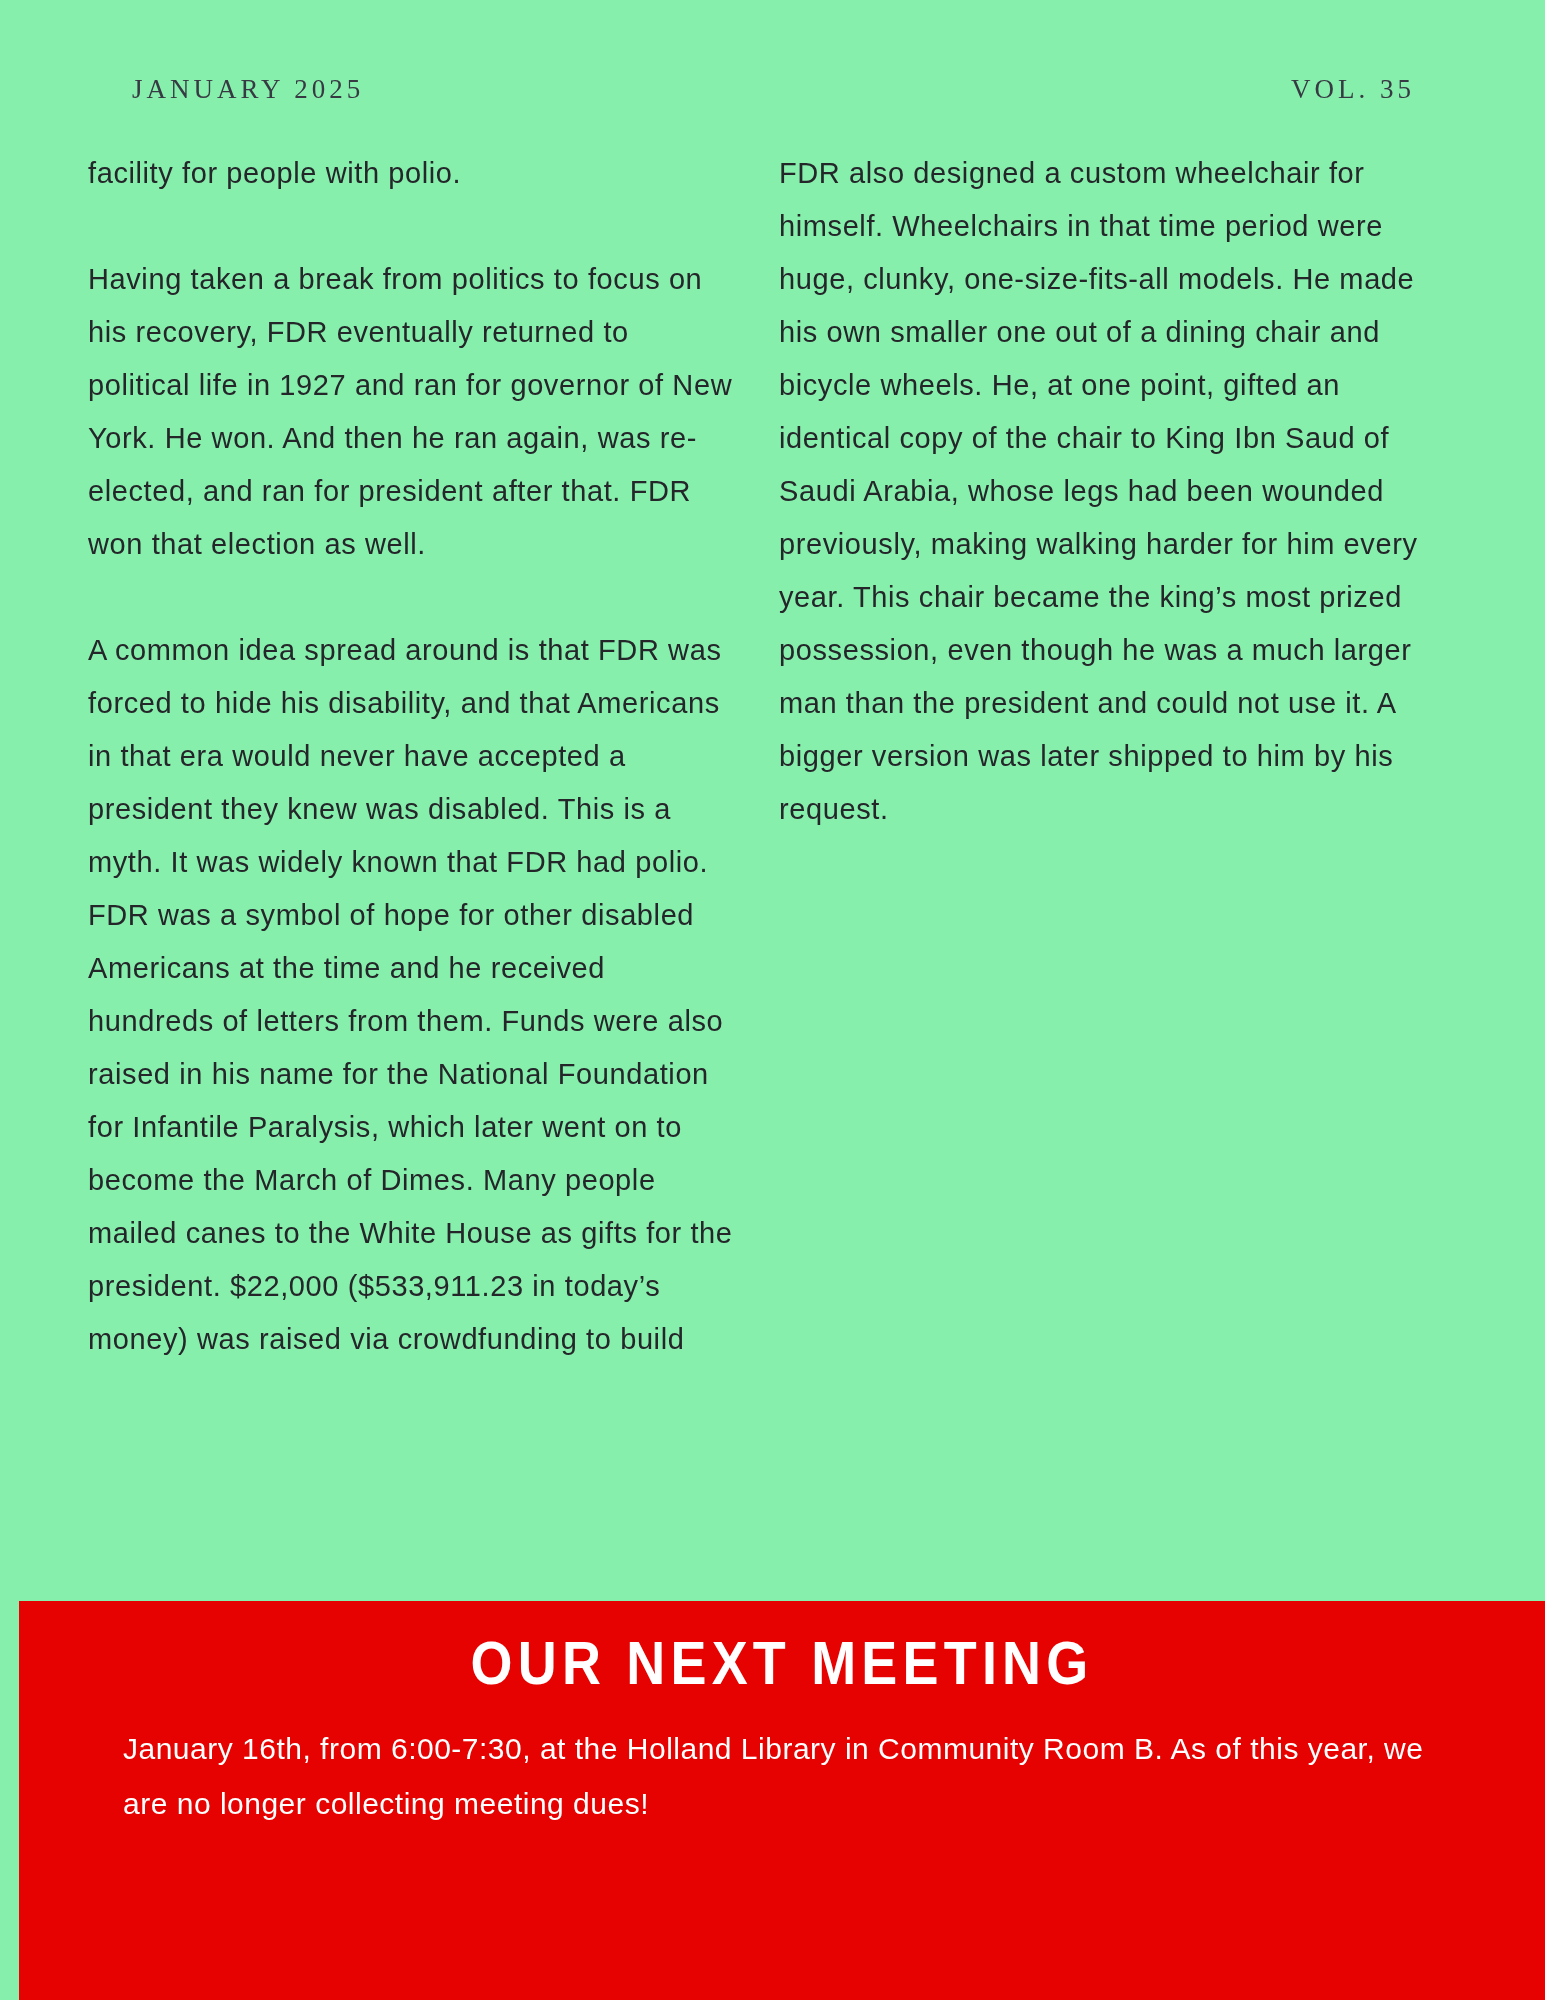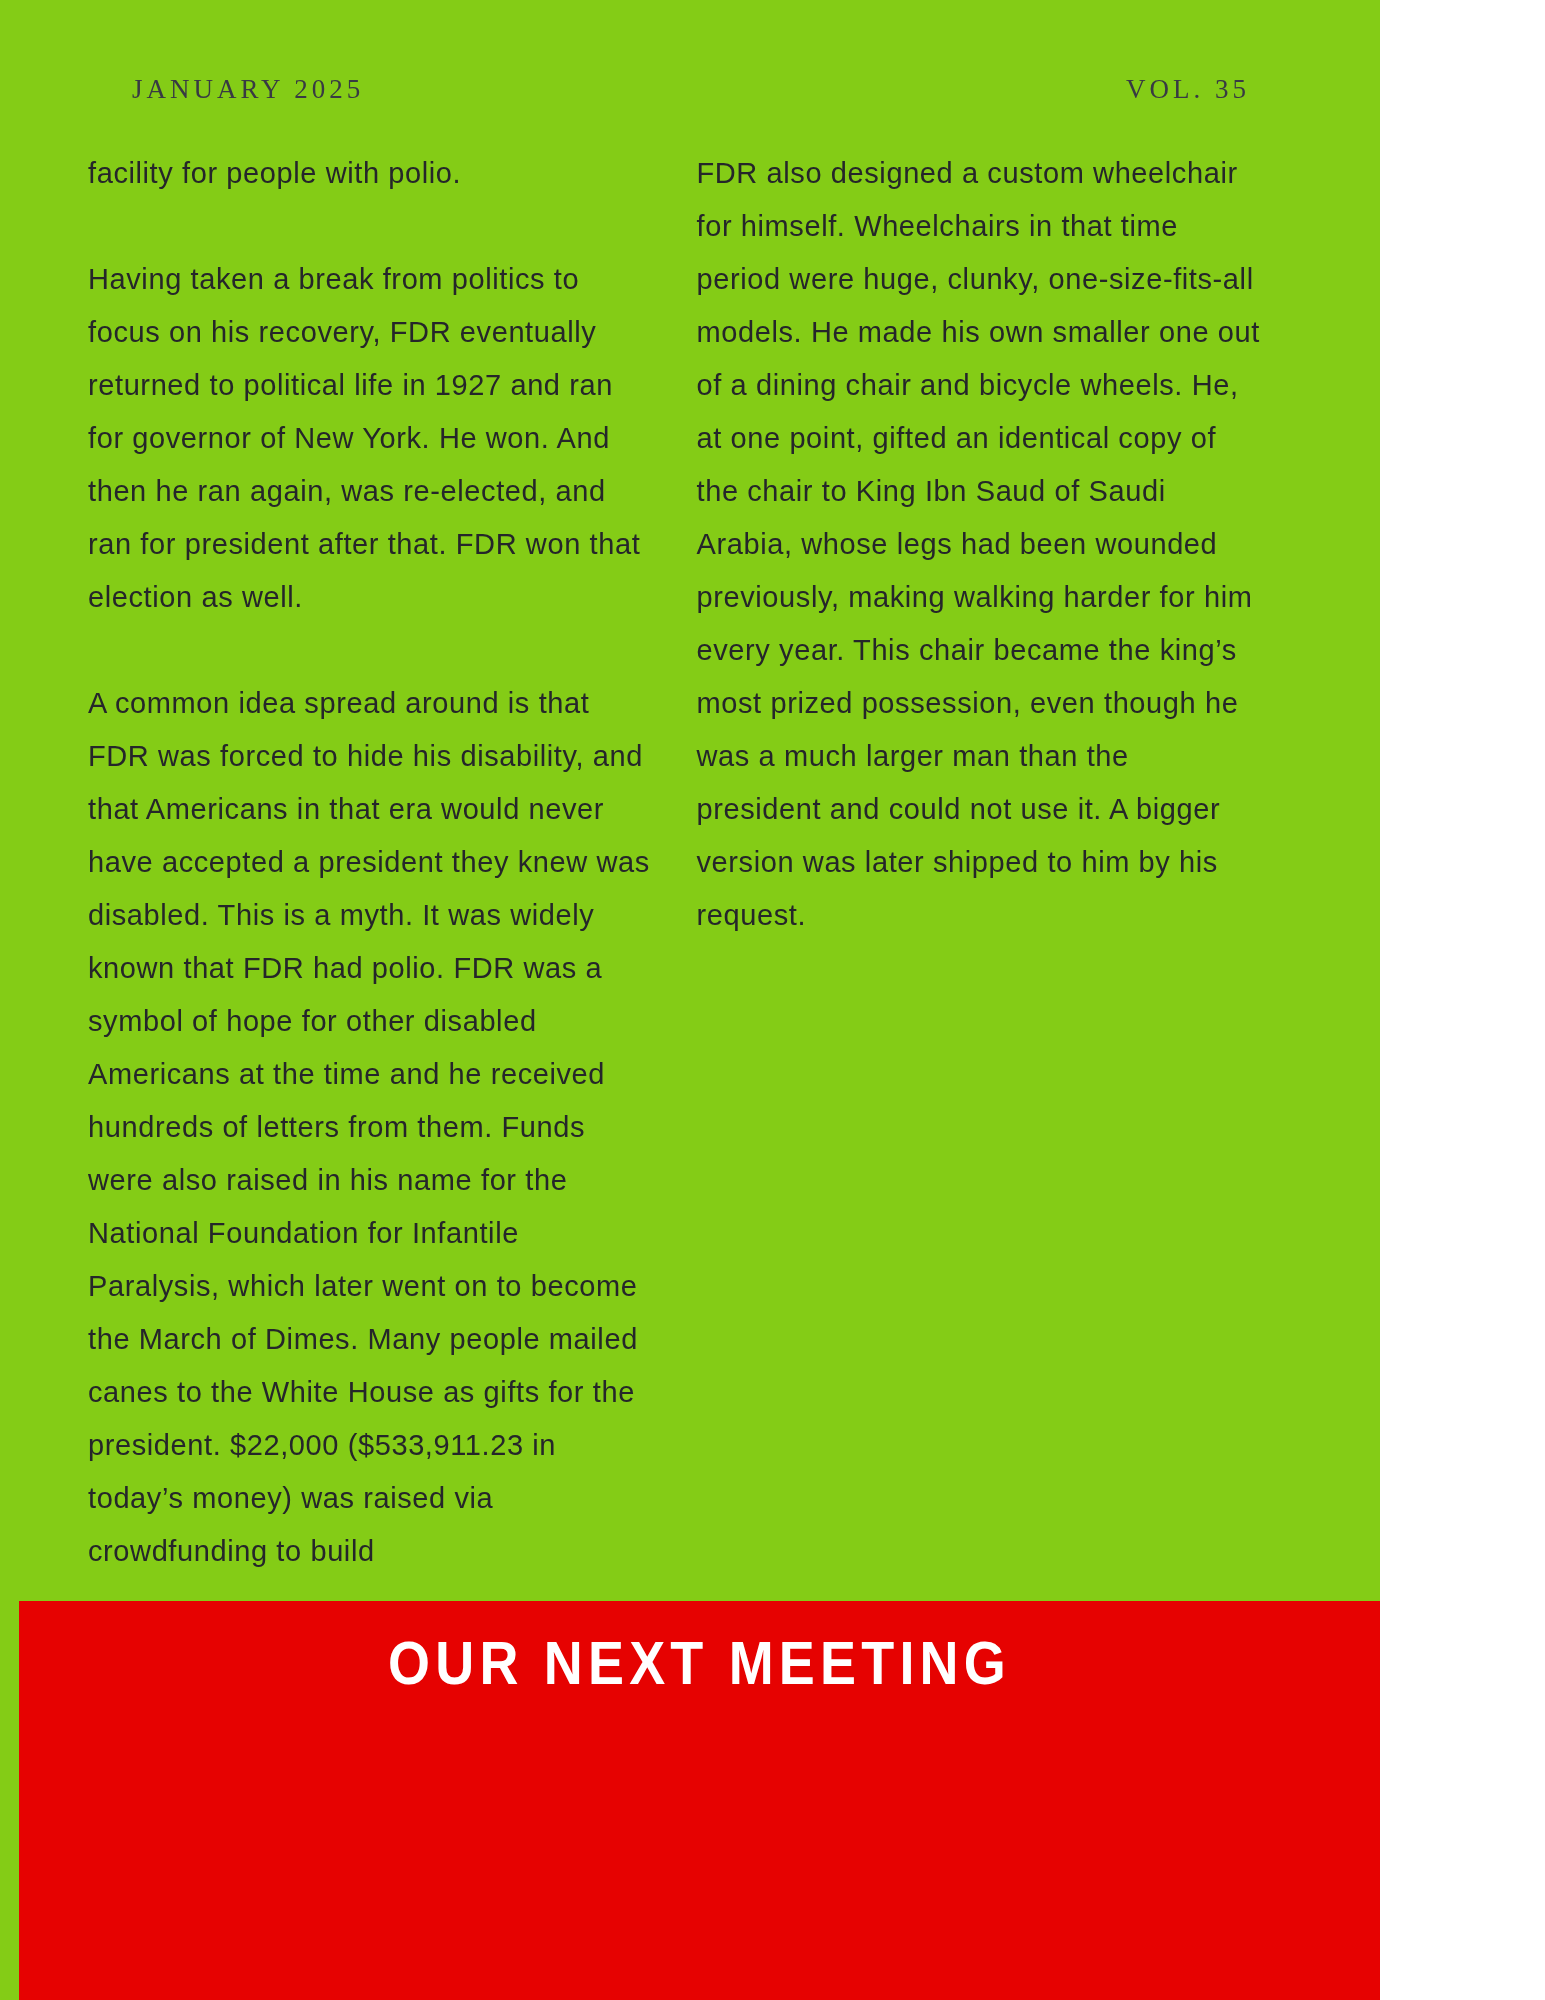--- a/index.html
+++ b/index.html
@@ -1,20 +1,20 @@
 <!DOCTYPE html>
 <html><head>
 <meta charset="utf-8">
 <style>
   html,body{margin:0;padding:0;}
   .page{
     position:relative;
-    width:1380px;
+    width:1545px;
     height:2000px;
-    background:#84cc16;
+    background:#86efac;
     font-family:"Liberation Sans", sans-serif;
     overflow:hidden;
     box-sizing:border-box;
   }
   
   .masthead{
     display:flex;
     justify-content:space-between;
     align-items:baseline;
     padding:74px 130px 0 132px;
@@ -86,16 +86,19 @@
       <p>A common idea spread around is that FDR was forced to hide his disability, and that Americans in that era would never have accepted a president they knew was disabled. This is a myth. It was widely known that FDR had polio. FDR was a symbol of hope for other disabled Americans at the time and he received hundreds of letters from them. Funds were also raised in his name for the National Foundation for Infantile Paralysis, which later went on to become the March of Dimes. Many people mailed canes to the White House as gifts for the president. $22,000 ($533,911.23 in today’s money) was raised via crowdfunding to build</p>
     </div>
     <div class="col">
       <p>FDR also designed a custom wheelchair for himself. Wheelchairs in that time period were huge, clunky, one-size-fits-all models. He made his own smaller one out of a dining chair and bicycle wheels. He, at one point, gifted an identical copy of the chair to King Ibn Saud of Saudi Arabia, whose legs had been wounded previously, making walking harder for him every year. This chair became the king’s most prized possession, even though he was a much larger man than the president and could not use it. A bigger version was later shipped to him by his request.</p>
     </div>
   </div>
 
   <div class="meeting">
     <h1 class="meeting-title">OUR NEXT MEETING</h1>
     <div class="meeting-columns">
+      <div class="meeting-col">
+        <p>January 16th, from 6:00-7:30, at the Holland Library in Community Room B. As of this year, we are no longer collecting meeting dues!</p>
+      </div>
     </div>
   </div>
 
 </div>
 
 </body></html>

